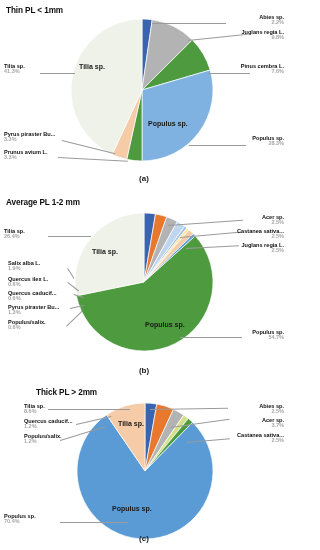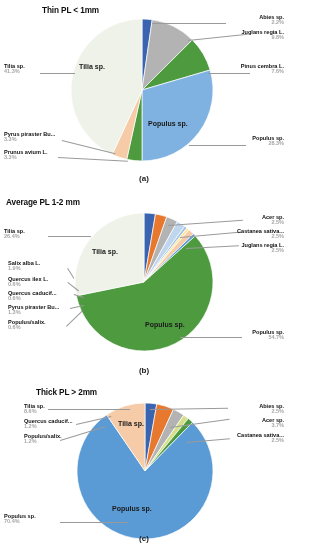--- a/index.html
+++ b/index.html
@@ -65,21 +65,21 @@
     font-size:7px;
     font-weight:bold;
     color:#1a1a1a;
     white-space:nowrap;
   }
 </style>
 </head>
 <body>
 
 <div class="figure fig-a">
-  <div class="chart-title" style="left:6px;top:6px;margin-left:36px;">Thin PL &lt; 1mm</div>
+  <div class="chart-title" style="left:6px;top:6px;">Thin PL &lt; 1mm</div>
 
   <div class="pie-wrap" id="pie-a" style="left:70px;top:18px;">
       <svg width="144" height="144" viewBox="0 0 144 144">
         <path d="M 72 72 L 72 1 A 71 71 0 0 1 82.20909776644034 1.7378172642262513 Z" fill="#3a64b0" stroke="#ffffff" stroke-width="0.7"></path>
         <path d="M 72 72 L 82.20909776644034 1.7378172642262513 A 71 71 0 0 1 122.2868324913759 21.877804537467625 Z" fill="#b3b3b3" stroke="#ffffff" stroke-width="0.7"></path>
         <path d="M 72 72 L 122.2868324913759 21.877804537467625 A 71 71 0 0 1 140.12996140482403 52.017298506528455 Z" fill="#4e9a3f" stroke="#ffffff" stroke-width="0.7"></path>
         <path d="M 72 72 L 140.12996140482403 52.017298506528455 A 71 71 0 0 1 71.99999999999999 143 Z" fill="#7fb2e0" stroke="#ffffff" stroke-width="0.7"></path>
         <path d="M 72 72 L 71.99999999999999 143 A 71 71 0 0 1 56.7527811035012 141.34350954431318 Z" fill="#4e9a3f" stroke="#ffffff" stroke-width="0.7"></path>
         <path d="M 72 72 L 56.7527811035012 141.34350954431318 A 71 71 0 0 1 42.217023406377564 136.45133284288028 Z" fill="#f5cba8" stroke="#ffffff" stroke-width="0.7"></path>
         <path d="M 72 72 L 42.217023406377564 136.45133284288028 A 71 71 0 0 1 71.99999999999999 1 Z" fill="#eef2e8" stroke="#ffffff" stroke-width="0.7"></path>

